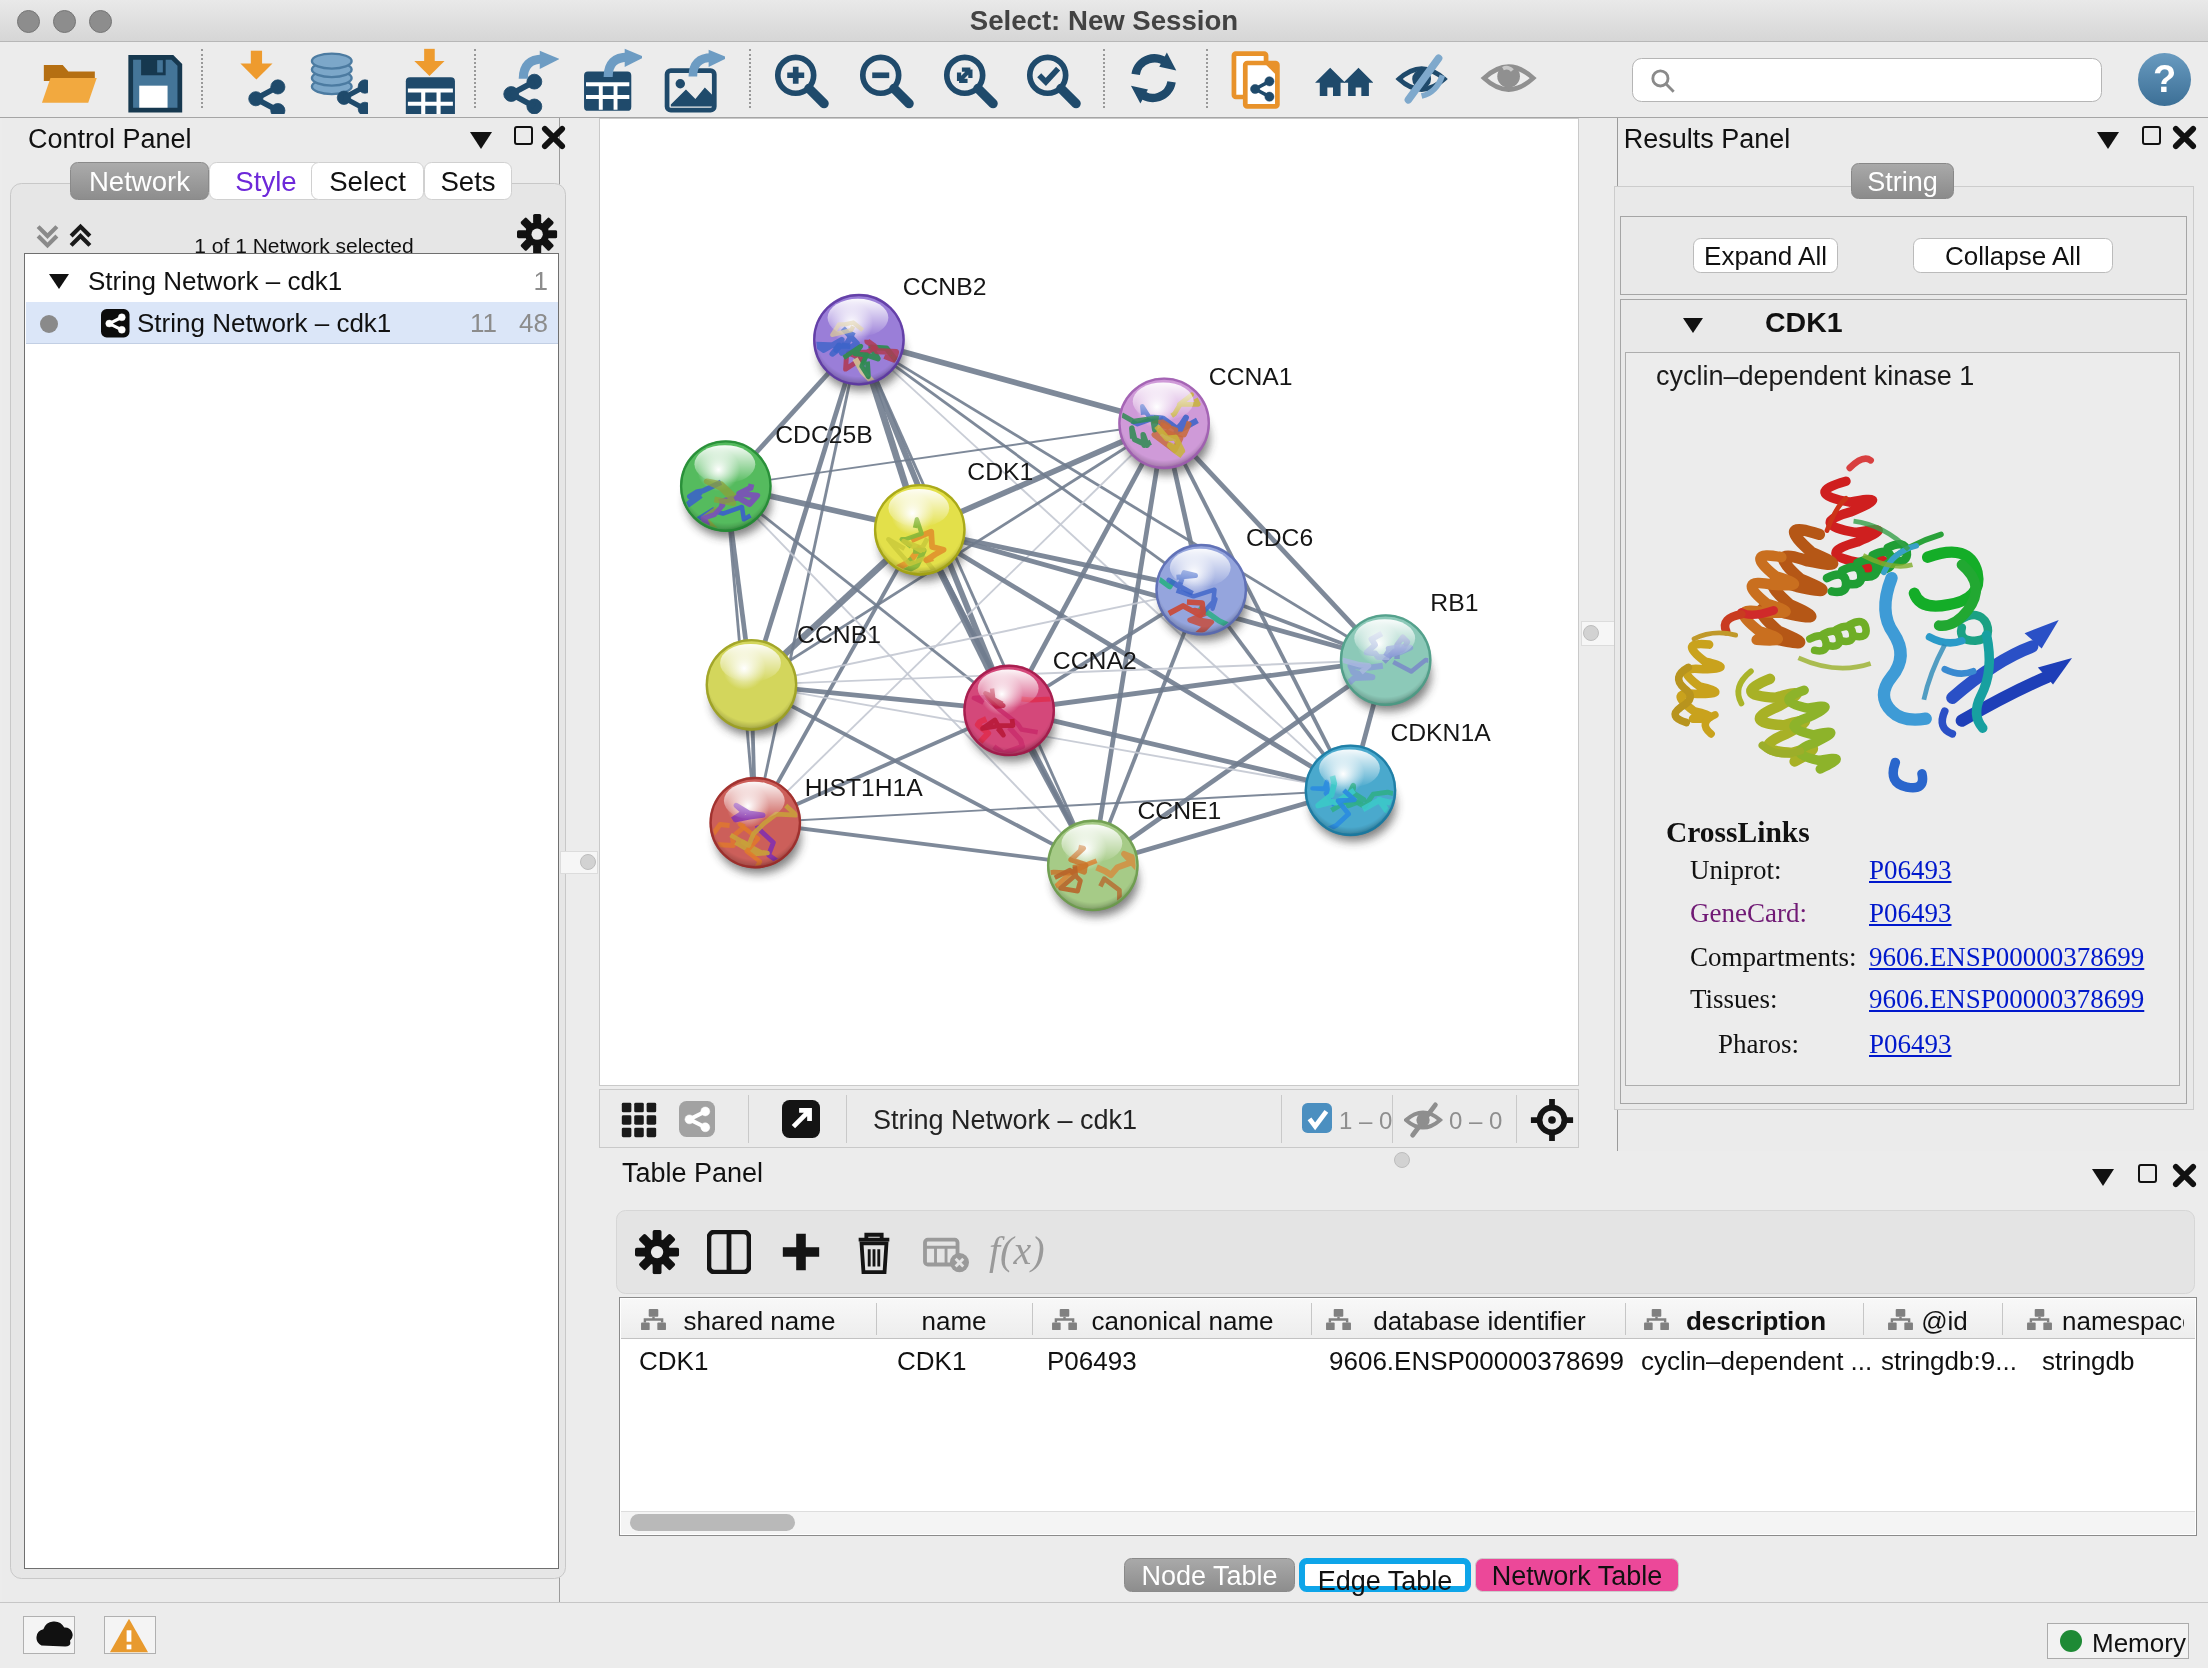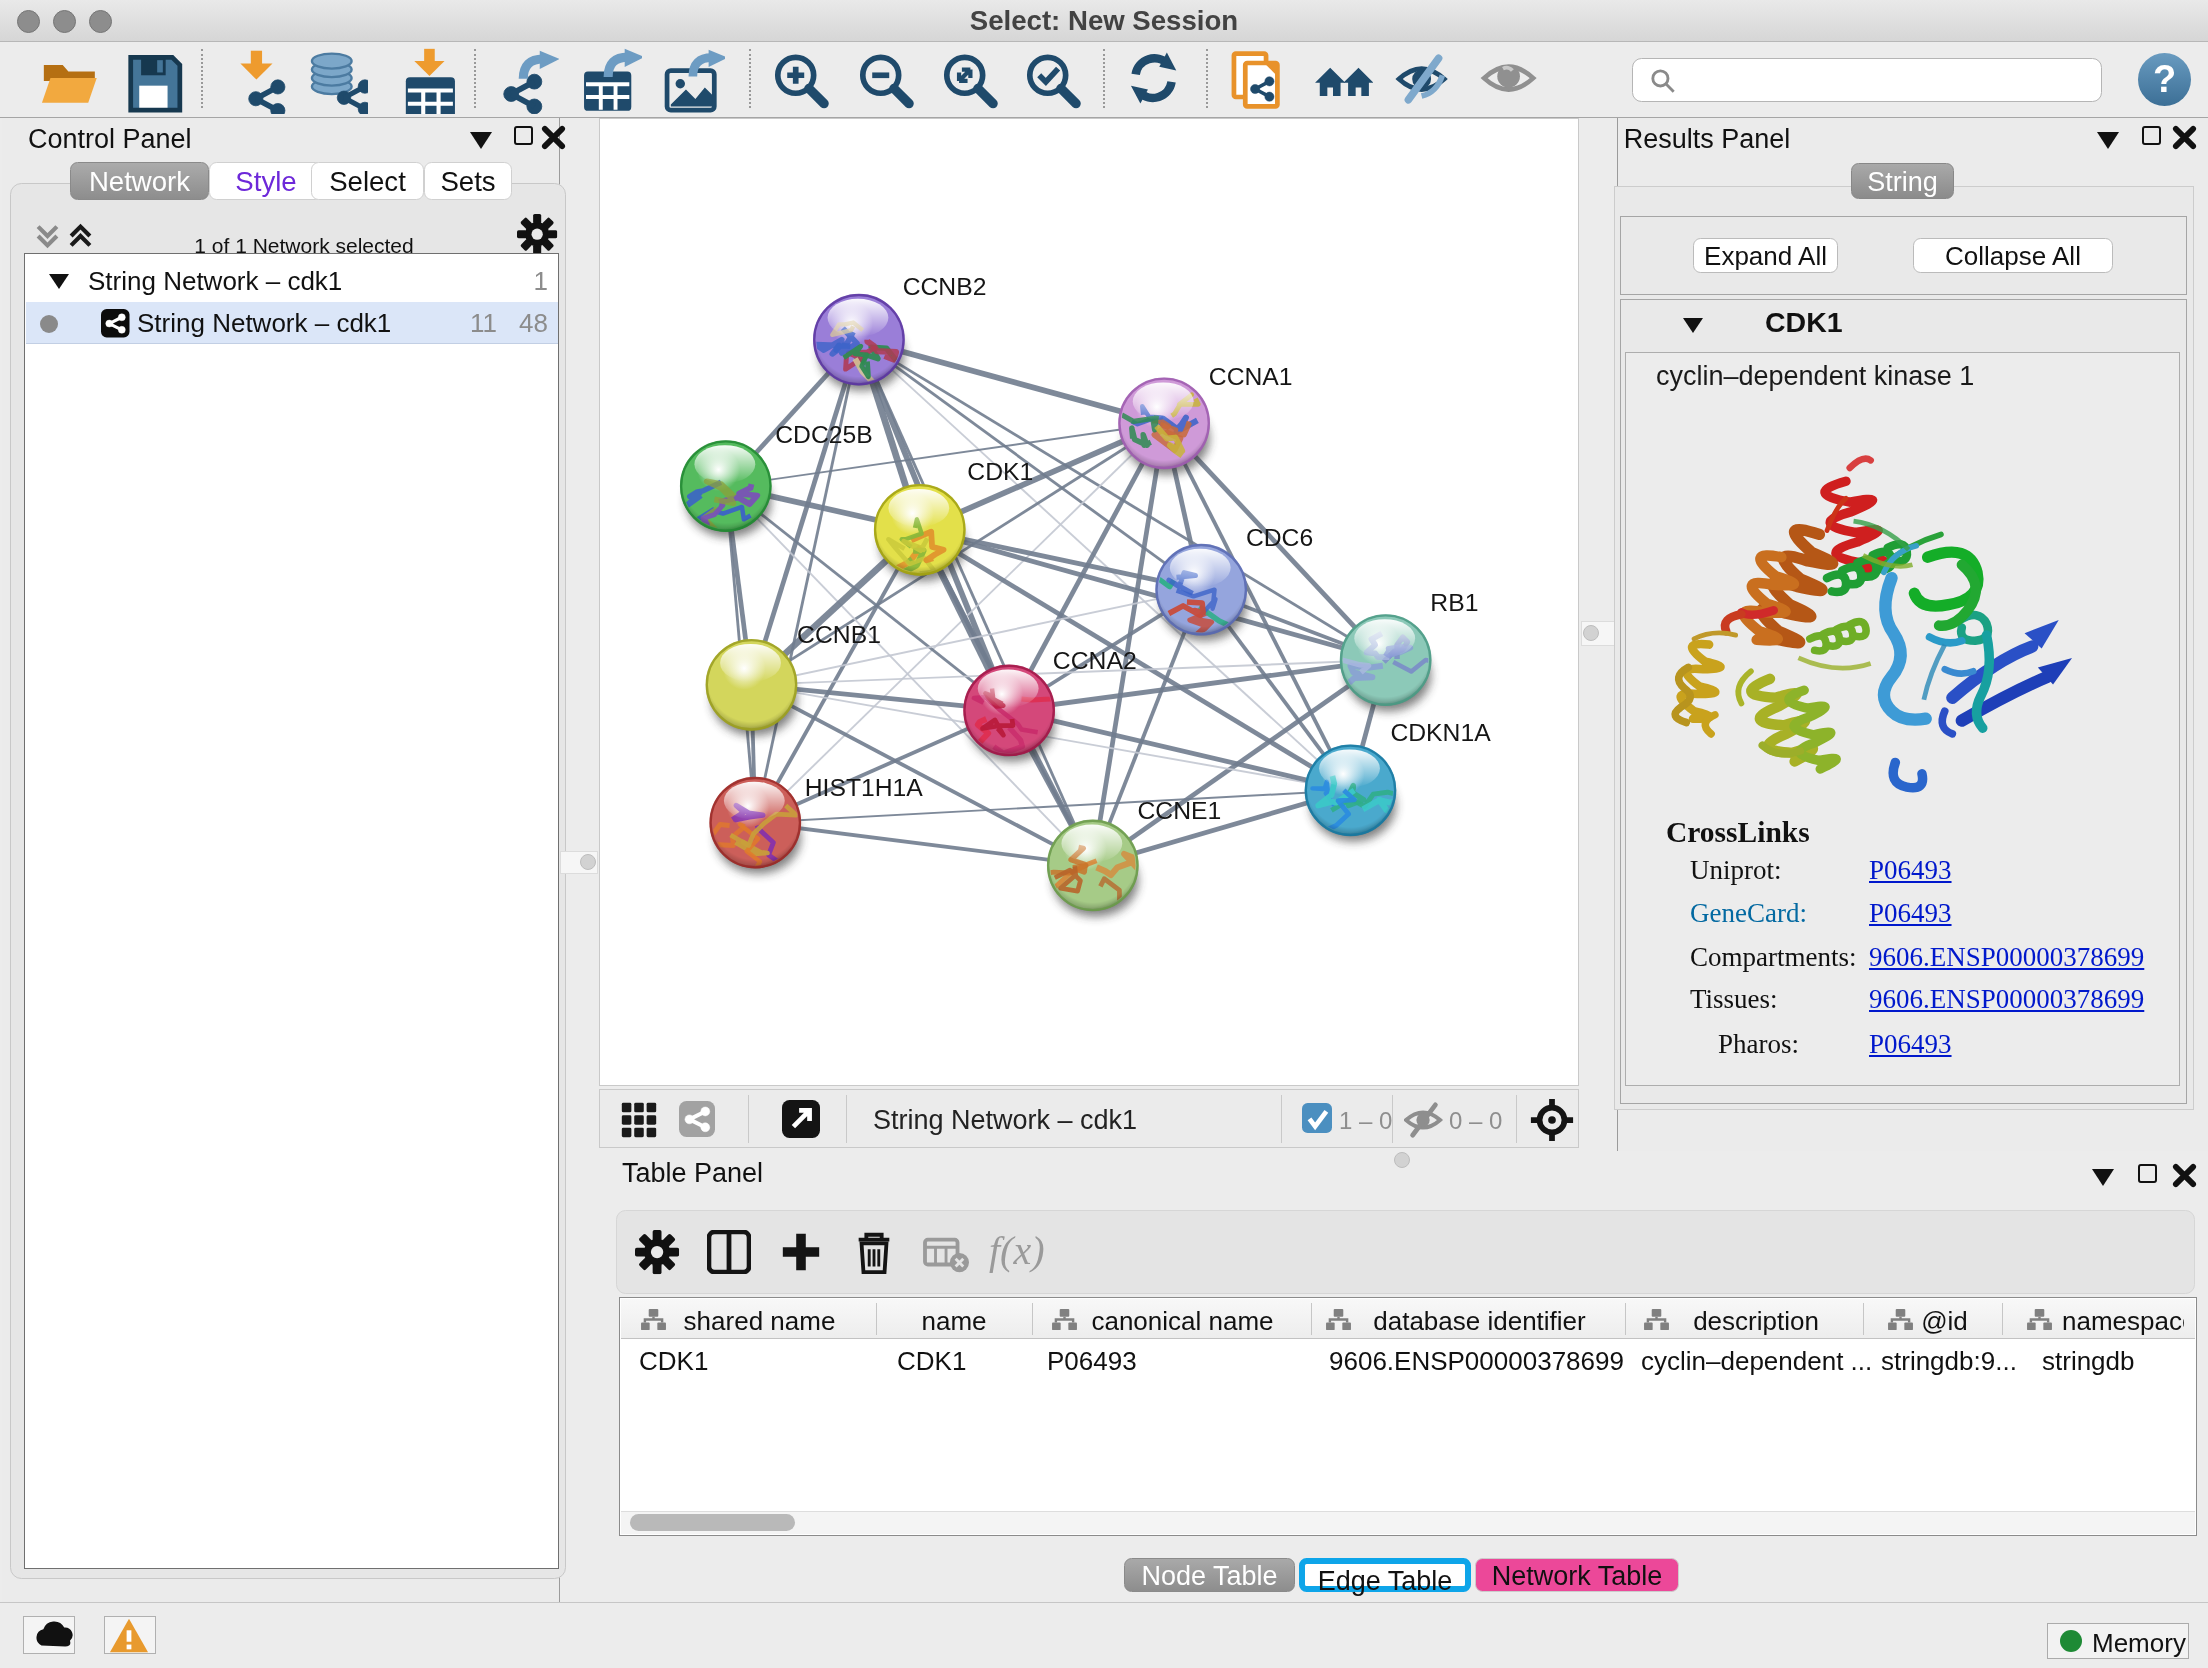--- a/index.html
+++ b/index.html
@@ -683,21 +683,21 @@
       <path d="M300 238 q16 8 30 2" stroke="#3a8ad0" stroke-width="7" fill="none" stroke-linecap="round"></path>
       <path d="M214 118 q30 16 52 10" stroke="#7fae2a" stroke-width="5" fill="none" opacity="0.8"></path>
       <path d="M146 226 q40 18 76 6" stroke="#9ab02a" stroke-width="5" fill="none" opacity="0.8"></path>
       <path d="M262 112 q-26 -26 -58 -30" stroke="#35a048" stroke-width="5" fill="none" opacity="0.8"></path>
       <path d="M300 212 q-16 30 -22 58" stroke="#2a8ab8" stroke-width="5" fill="none" opacity="0.8"></path>
     </g>
   </svg>
 <div style="position:absolute;left:1666px;top:816px;font-size:29.5px;font-weight:bold;font-family:Liberation Serif,serif;color:#111;">CrossLinks</div>
 <div style="position:absolute;left:1690px;top:855px;font-size:27px;font-family:Liberation Serif,serif;color:#111;">Uniprot:</div>
 <div style="position:absolute;left:1869px;top:855px;font-size:27px;font-family:Liberation Serif,serif;color:#0018cc;text-decoration:underline;">P06493</div>
-<div style="position:absolute;left:1690px;top:898px;font-size:27px;font-family:Liberation Serif,serif;color:#0369a1;">GeneCard:</div>
+<div style="position:absolute;left:1690px;top:898px;font-size:27px;font-family:Liberation Serif,serif;color:#701a75;">GeneCard:</div>
 <div style="position:absolute;left:1869px;top:898px;font-size:27px;font-family:Liberation Serif,serif;color:#0018cc;text-decoration:underline;">P06493</div>
 <div style="position:absolute;left:1690px;top:942px;font-size:27px;font-family:Liberation Serif,serif;color:#111;">Compartments:</div>
 <div style="position:absolute;left:1869px;top:942px;font-size:27px;font-family:Liberation Serif,serif;color:#0018cc;text-decoration:underline;">9606.ENSP00000378699</div>
 <div style="position:absolute;left:1690px;top:984px;font-size:27px;font-family:Liberation Serif,serif;color:#111;">Tissues:</div>
 <div style="position:absolute;left:1869px;top:984px;font-size:27px;font-family:Liberation Serif,serif;color:#0018cc;text-decoration:underline;">9606.ENSP00000378699</div>
 <div style="position:absolute;left:1690px;top:1029px;font-size:27px;font-family:Liberation Serif,serif;color:#111;margin-left:28px;">Pharos:</div>
 <div style="position:absolute;left:1869px;top:1029px;font-size:27px;font-family:Liberation Serif,serif;color:#0018cc;text-decoration:underline;">P06493</div>
 <div style="position:absolute;left:601px;top:1158px;width:1607px;height:42px;">
 <div style="position:absolute;left:21px;top:0;font-size:27px;color:#111;">Table Panel</div>
 <div style="position:absolute;left:1491px;top:11.4px;width:0;height:0;border-left:11.4px solid transparent;border-right:11.4px solid transparent;border-top:17px solid #111;"></div>
@@ -772,21 +772,21 @@
 <div style="position:absolute;left:1322px;top:1306px;width:315px;text-align:center;font-size:26px;color:#111;">database identifier</div>
 <div style="position:absolute;left:1311px;top:1303px;height:32px;border-left:1.9px solid #c6c6c6;"></div>
 <svg width="25" height="23" viewBox="0 0 26 24" style="position:absolute;left:1644px;top:1309px;">
     <g fill="#808080">
       <rect x="8" y="0" width="10" height="8" rx="1"></rect>
       <rect x="0" y="14" width="9" height="8" rx="1"></rect>
       <rect x="17" y="14" width="9" height="8" rx="1"></rect>
       <path d="M13 8 v4 M4 14 v-3 h18 v3" stroke="#808080" stroke-width="2.5" fill="none"></path>
     </g>
   </svg>
-<div style="position:absolute;left:1637px;top:1306px;width:238px;text-align:center;font-size:26px;color:#111;">description</div>
+<div style="position:absolute;left:1637px;top:1306px;width:238px;text-align:center;font-size:26px;color:#111;font-weight:bold;">description</div>
 <div style="position:absolute;left:1625px;top:1303px;height:32px;border-left:1.9px solid #c6c6c6;"></div>
 <svg width="25" height="23" viewBox="0 0 26 24" style="position:absolute;left:1888px;top:1309px;">
     <g fill="#808080">
       <rect x="8" y="0" width="10" height="8" rx="1"></rect>
       <rect x="0" y="14" width="9" height="8" rx="1"></rect>
       <rect x="17" y="14" width="9" height="8" rx="1"></rect>
       <path d="M13 8 v4 M4 14 v-3 h18 v3" stroke="#808080" stroke-width="2.5" fill="none"></path>
     </g>
   </svg>
 <div style="position:absolute;left:1875px;top:1306px;width:139px;text-align:center;font-size:26px;color:#111;">@id</div>

